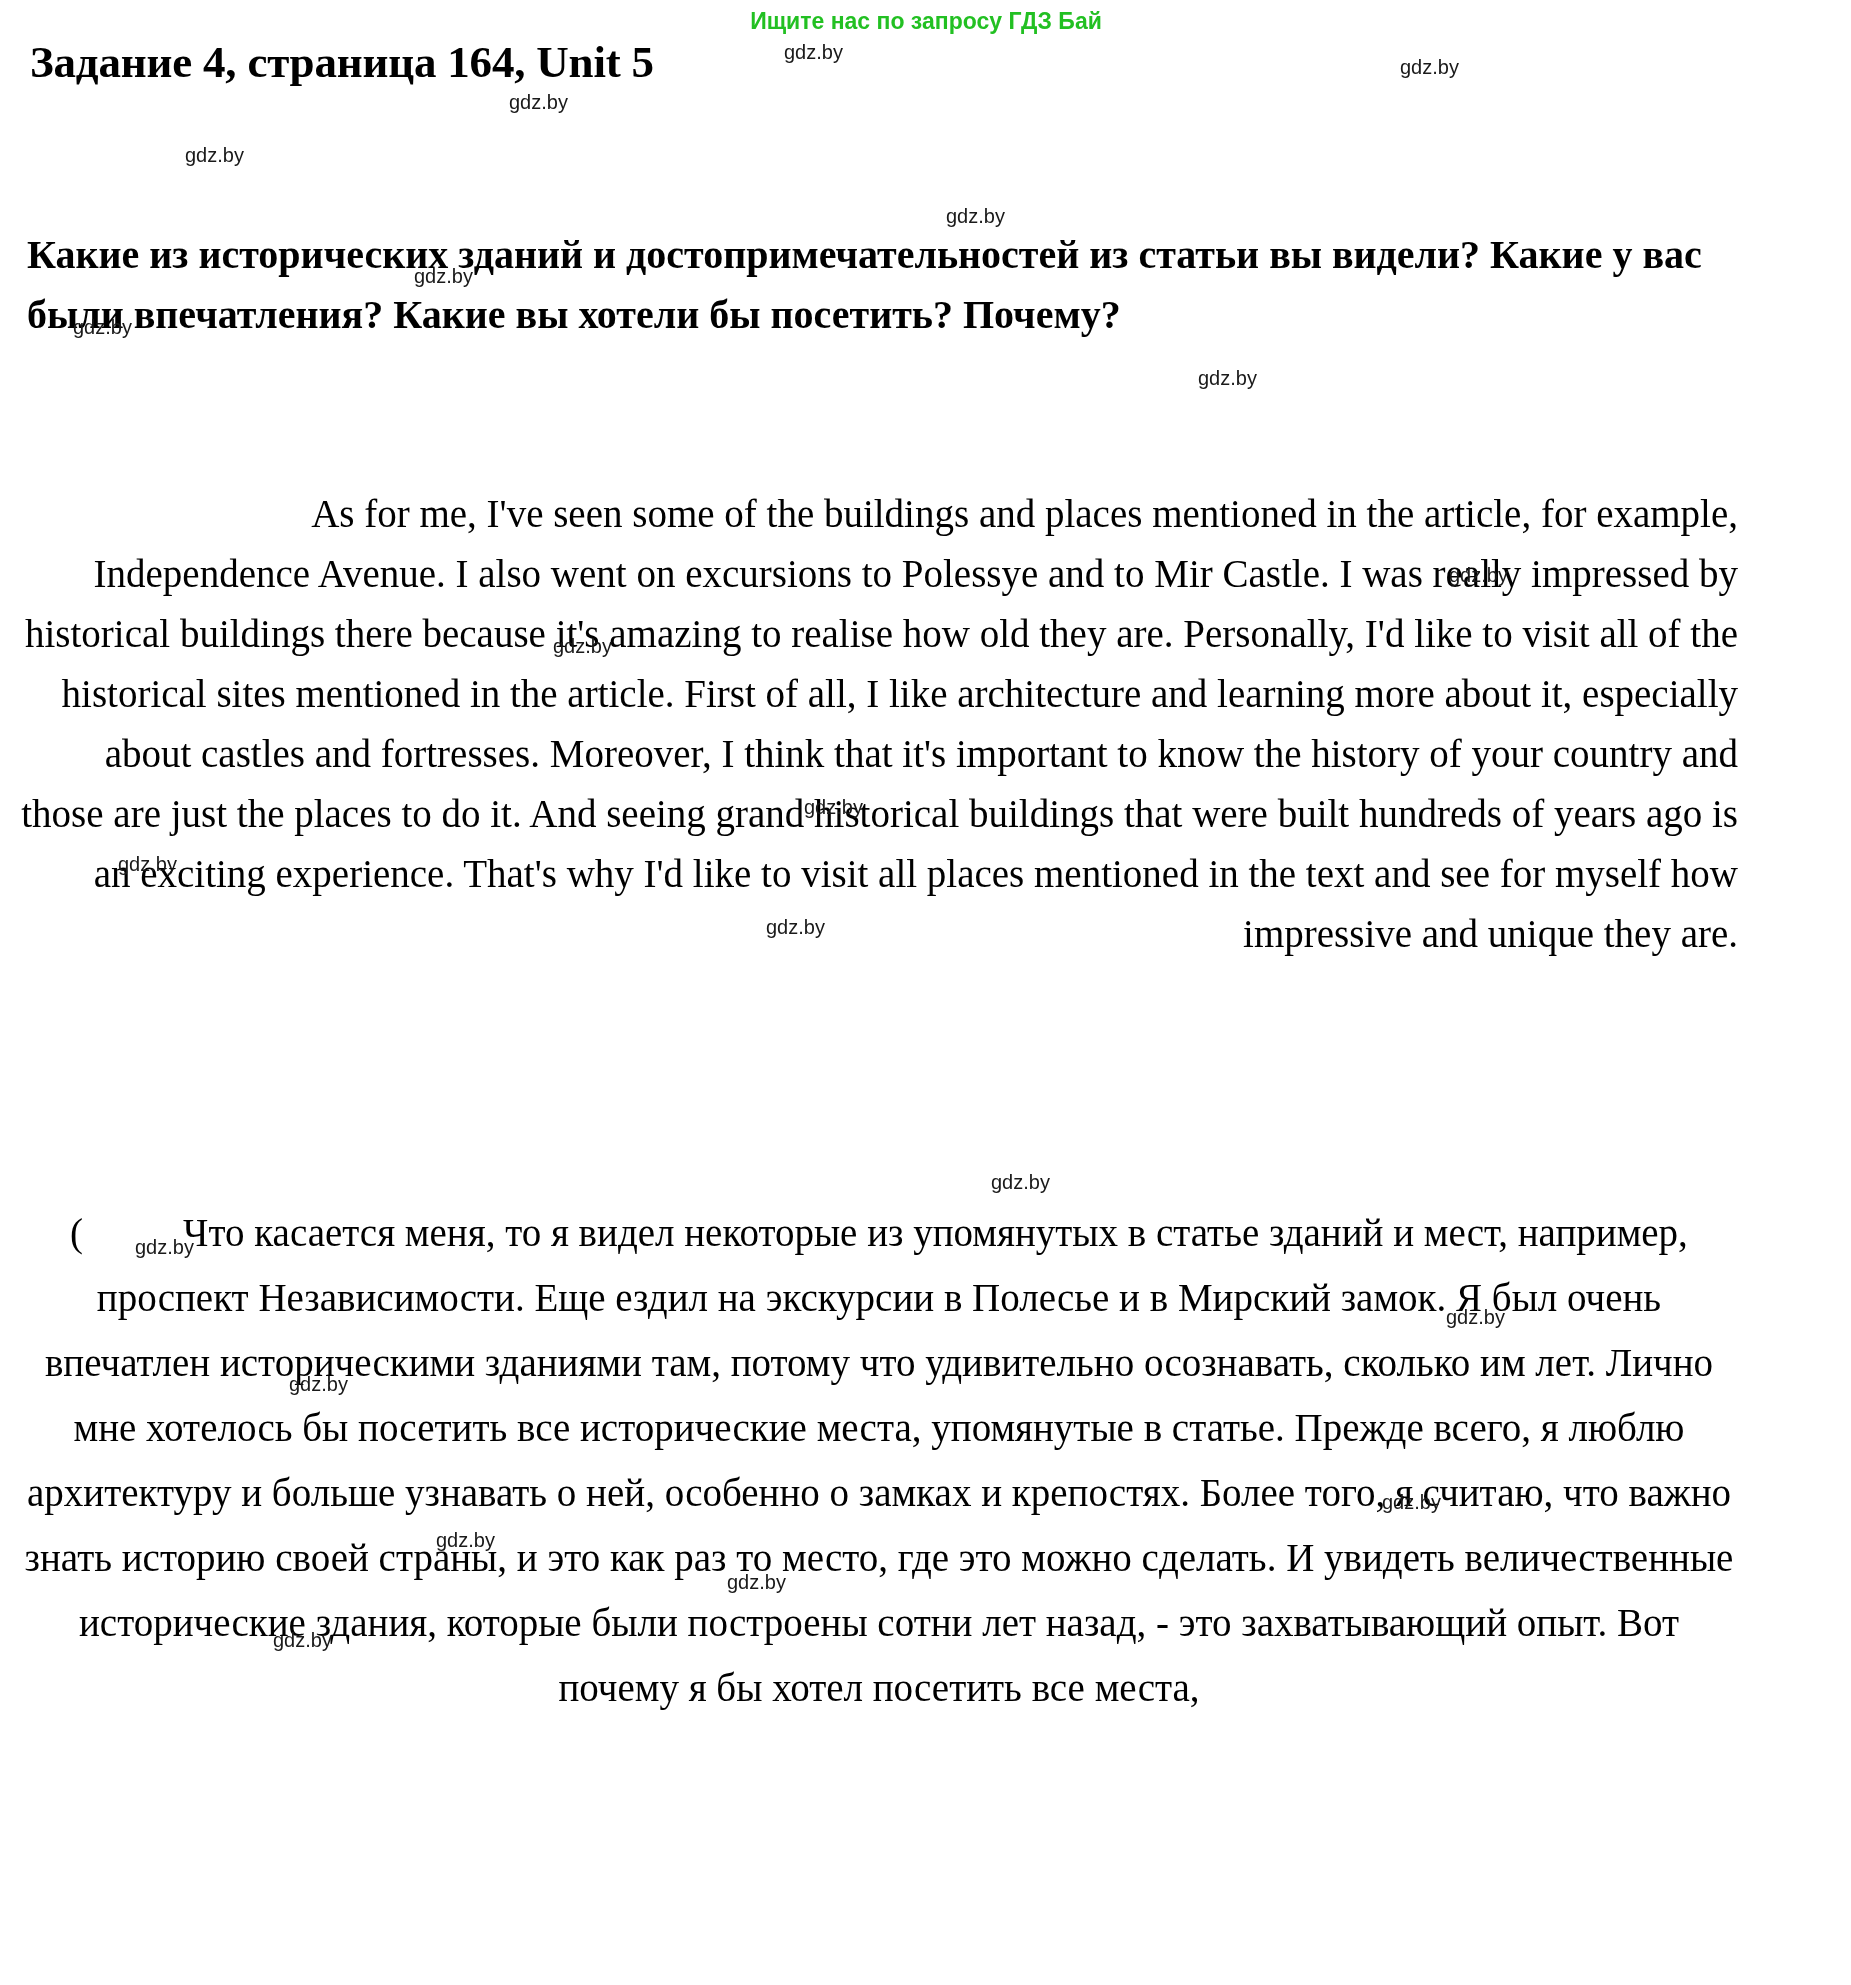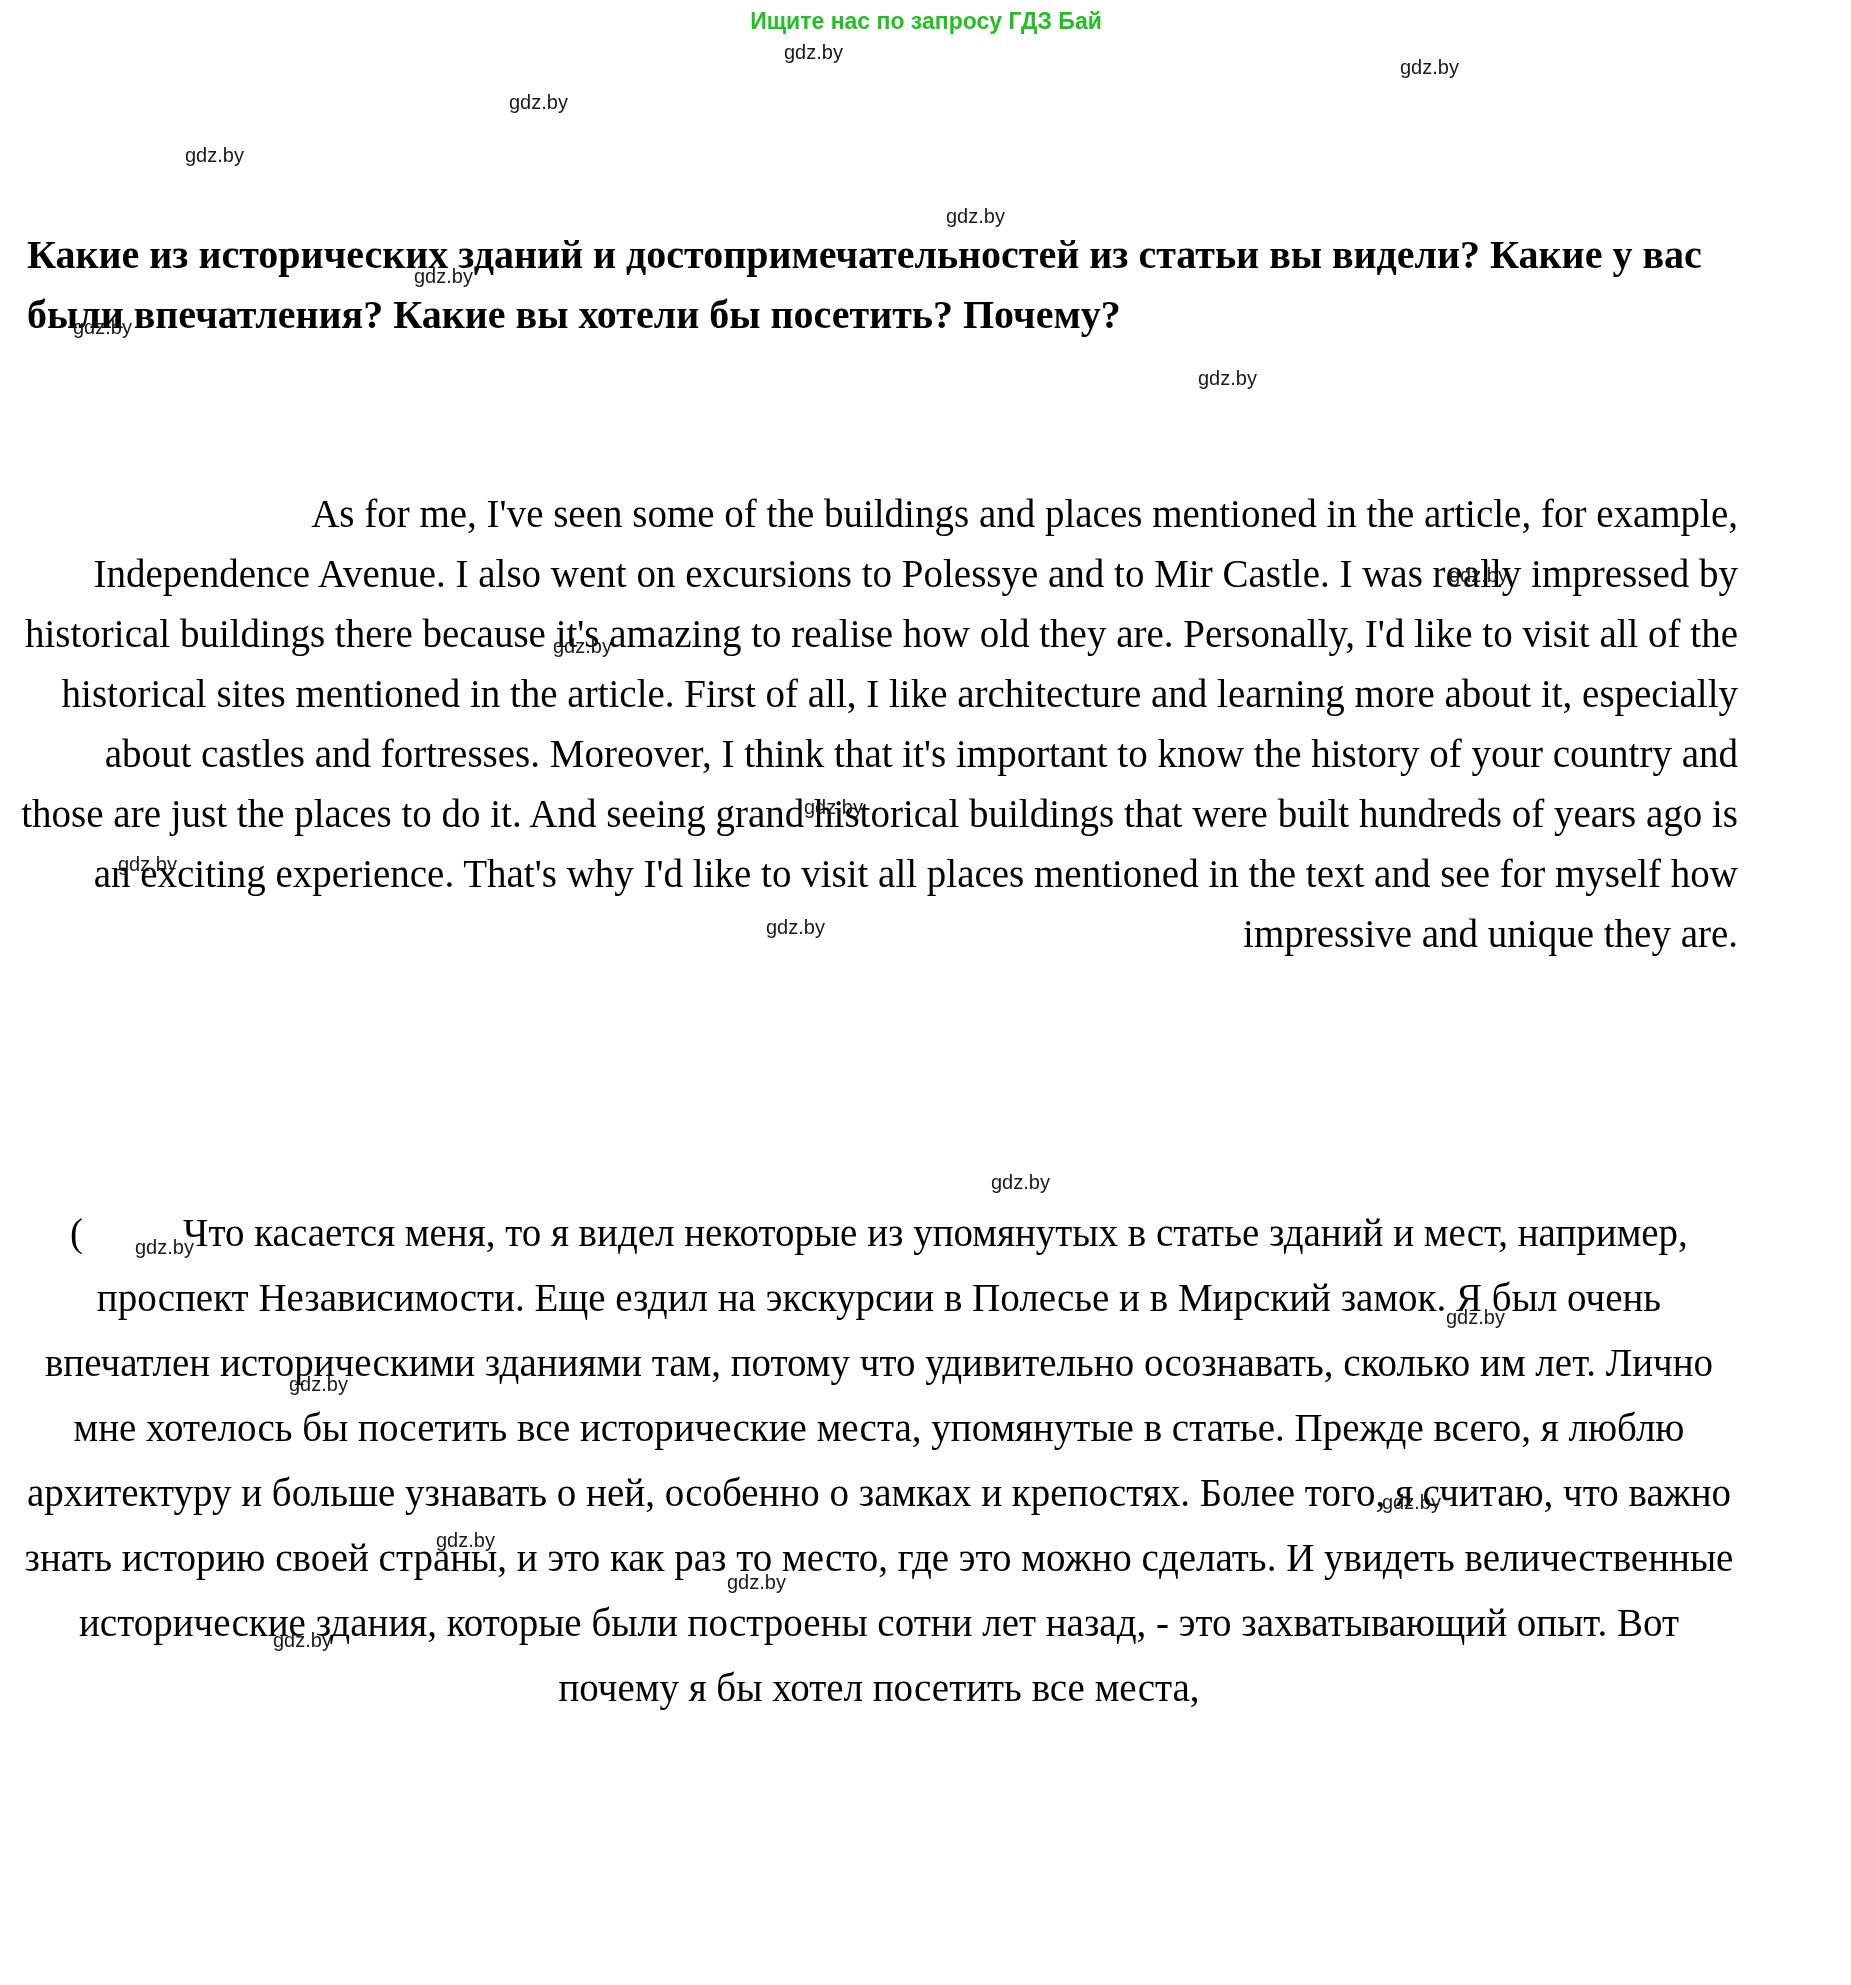--- a/index.html
+++ b/index.html
@@ -112,20 +112,21 @@
     user-select: none;
   }
 </style>
 </head>
 <body>
 
 <div class="page">
 
   <div class="promo-banner">Ищите нас по запросу ГДЗ Бай</div>
 
+  <div class="task-title">Задание 4, страница 164, Unit 5</div>
 
   <div class="question-block">Какие из исторических зданий и достопримечательностей из статьи вы видели? Какие у вас были впечатления? Какие вы хотели бы посетить? Почему?</div>
 
   <div class="answer-en">
     <span class="indent"></span><span>As for me, I've seen some of the buildings and places mentioned in the article, for example, Independence Avenue. I also went on excursions to Polessye and to Mir Castle. I was really impressed by historical buildings there because it's amazing to realise how old they are. Personally, I'd like to visit all of the historical sites mentioned in the article. First of all, I like architecture and learning more about it, especially about castles and fortresses. Moreover, I think that it's important to know the history of your country and those are just the places to do it. And seeing grand historical buildings that were built hundreds of years ago is an exciting experience. That's why I'd like to visit all places mentioned in the text and see for myself how impressive and unique they are.</span>
   </div>
 
   <div class="answer-ru">
     <span>(</span><span class="indent"></span><span>Что касается меня, то я видел некоторые из упомянутых в статье зданий и мест, например, проспект Независимости. Еще ездил на экскурсии в Полесье и в Мирский замок. Я был очень впечатлен историческими зданиями там, потому что удивительно осознавать, сколько им лет. Лично мне хотелось бы посетить все исторические места, упомянутые в статье. Прежде всего, я люблю архитектуру и больше узнавать о ней, особенно о замках и крепостях. Более того, я считаю, что важно знать историю своей страны, и это как раз то место, где это можно сделать. И увидеть величественные исторические здания, которые были построены сотни лет назад, - это захватывающий опыт. Вот почему я бы хотел посетить все места,</span>
   </div>

